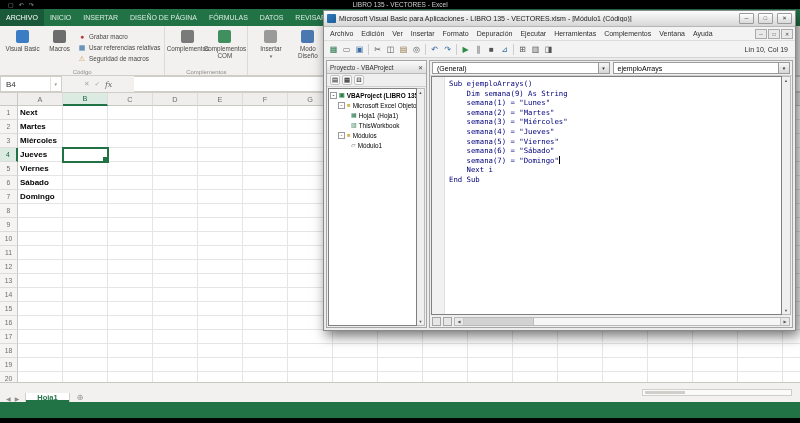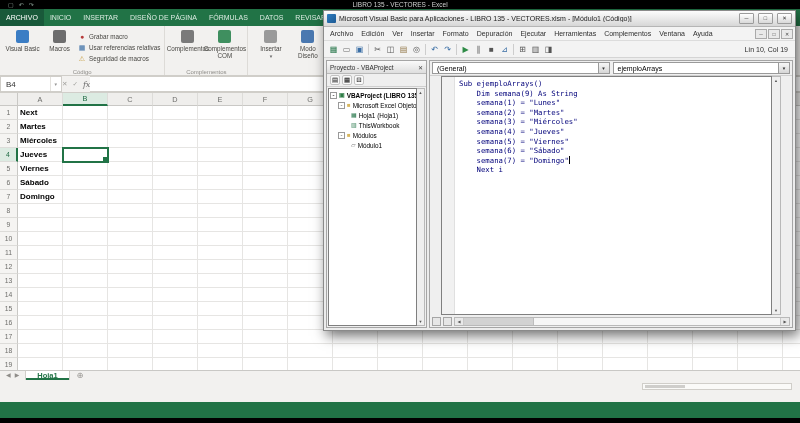--- a/index.html
+++ b/index.html
@@ -24,40 +24,40 @@
   .bicon{width:13px;height:13px;border-radius:2px;margin-bottom:2px;flex:none}
   .smallstack{display:flex;flex-direction:column;gap:2px;padding-top:4px}
   .smallbtn{display:flex;align-items:center;gap:3px;font-size:6.3px;color:#484743;height:9px;white-space:nowrap}
   .sicon{font-size:7px;width:8px;text-align:center;line-height:8px}
   .ddarrow{font-size:4.5px;color:#6d6d6d;margin-top:1px}
 
   
   .fbar{height:17px;background:#f2f1ef;border-bottom:1px solid #d0cec9;display:flex;align-items:stretch}
   .namebox{width:62px;background:#fff;border:1px solid #d0cec9;display:flex;align-items:center;font-size:8px;color:#333;padding-left:5px}
   .namebox .nbdd{margin-left:auto;font-size:4.5px;color:#999;padding:0 3px;border-left:1px solid #e4e2de;align-self:stretch;display:flex;align-items:center}
-  .fbtns{display:flex;align-items:center;gap:5px;padding:0 0;color:#a0a09c;font-size:6.5px}
+  .fbtns{display:flex;align-items:center;gap:5px;padding:0 22px;color:#a0a09c;font-size:6.5px}
   .fx{font-style:italic;font-family:"DejaVu Serif",serif;color:#6d6d6d;font-size:8px}
   .finput{flex:1;background:#fff;border-top:1px solid #d0cec9;border-bottom:1px solid #d0cec9}
 
   
   .sheet{flex:1;background:#fff;overflow:hidden}
   .hrow{display:flex;height:13px}
   .corner{width:18px;flex:none;background:#efeeec;border-right:1px solid #c9c8c5;border-bottom:1px solid #c9c8c5}
   .chead{width:45px;flex:none;display:flex;align-items:center;justify-content:center;font-size:7.3px;color:#6e6e6b;background:#efeeec;border-right:1px solid #dddcd9;border-bottom:1px solid #c9c8c5}
   .chead.hl{background:#dcebe2;color:#1f6b44;border-bottom:2px solid #217346}
   .grow{display:flex;height:14px}
   .rhead{width:18px;flex:none;font-size:6.8px;color:#6e6e6b;display:flex;align-items:center;justify-content:center;background:#f5f4f2;border-right:1px solid #c9c8c5;border-bottom:1px solid #dddcd9}
   .rhead.hl{background:#dcebe2;color:#1f6b44;border-right:2px solid #217346}
   .cell{width:45px;flex:none;border-right:1px solid #e6e5e3;border-bottom:1px solid #e6e5e3;font-size:8px;display:flex;align-items:center;padding-left:2px;color:#000;overflow:hidden;white-space:nowrap}
   .cell.day{font-weight:bold}
   .cell.sel{outline:2px solid #217346;outline-offset:-1px;position:relative;z-index:2;background:#fff}
   .cell.sel::after{content:"";position:absolute;right:-1px;bottom:-1px;width:4px;height:4px;background:#217346;border:1px solid #fff}
 
   
-  .tabsbar{height:32px;background:#f2f1ef;border-top:1px solid #c9c8c5;display:flex;align-items:flex-start}
+  .tabsbar{height:20px;background:#f2f1ef;border-top:1px solid #c9c8c5;display:flex;align-items:flex-end}
   .snav{display:flex;align-items:center;gap:4px;color:#8f8d89;padding:0 6px;font-size:6px}
   .stab{background:#fff;border-right:1px solid #d0cec9;border-left:1px solid #d0cec9;color:#217346;font-weight:bold;display:flex;align-items:center;padding:0 11px;font-size:7.5px;position:relative}
   .stab::after{content:"";position:absolute;left:0;right:0;bottom:0;height:2px;background:#217346}
   .addsheet{display:flex;align-items:center;color:#8f8d89;padding:0 7px;font-size:8px}
   .hscrub{margin-left:auto;align-self:center;width:150px;height:7px;border:1px solid #d0cec9;background:#fafaf8;margin-right:8px;position:relative}
   .hscrub i{position:absolute;left:2px;top:1px;width:40px;height:3px;background:#cfcecb}
   .statusbar{height:16px;background:#217346}
 
   #bottombar{position:absolute;left:0;top:418px;width:800px;height:5px;background:#000}
 
@@ -87,21 +87,21 @@
   .titem{display:flex;align-items:center;height:10px;font-size:6.4px;color:#000;white-space:nowrap;overflow:hidden}
   .titem.b{font-weight:bold}
   .exp{width:7px;height:7px;flex:none;border:1px solid #9a9a9a;font-size:6px;line-height:5px;text-align:center;color:#333;margin-right:2px;background:#fff}
   .ticn{margin-right:2px;font-size:6px;line-height:6px;flex:none}
   .pscroll{width:8px;flex:none;background:#efefef;border:1px solid #b9b9b9;border-left:none;display:flex;flex-direction:column;justify-content:space-between;align-items:center;font-size:4px;color:#555;padding:1px 0}
 
   .codepane{flex:1;display:flex;flex-direction:column;margin-left:2px;border:1px solid #a5a5a5;background:#efefef;min-width:0}
   .combos{height:15px;flex:none;display:flex;gap:3px;padding:1px 2px;border-bottom:1px solid #cfcfcf}
   .combo{flex:1;background:#fff;border:1px solid #9a9a9a;display:flex;align-items:center;font-size:7px;padding-left:4px;color:#000;min-width:0}
   .combo .dbtn{margin-left:auto;width:11px;align-self:stretch;background:linear-gradient(#f7f7f7,#d6d6d6);border-left:1px solid #9a9a9a;font-size:4.5px;display:flex;align-items:center;justify-content:center;color:#333}
-  .editorrow{flex:1;display:flex;margin:0 11px;min-height:0}
+  .editorrow{flex:1;display:flex;margin:0 1px;min-height:0}
   .editor{flex:1;display:flex;background:#fff;border:1px solid #7f7f7f;min-width:0}
   .cmargin{width:13px;flex:none;background:#f1f1f1;border-right:1px solid #e0e0e0}
   .code{flex:1;padding:2px 0 0 4px;font-family:"DejaVu Sans Mono",monospace;font-size:7.3px;line-height:9.6px;overflow:hidden}
   .code-line{white-space:pre}
   .caret{display:inline-block;width:1px;height:8px;background:#000;vertical-align:-1px}
   .vscroll{width:9px;flex:none;background:#efefef;border:1px solid #b9b9b9;border-left:none;display:flex;flex-direction:column;justify-content:space-between;align-items:center;font-size:4px;color:#555;padding:1px 0}
   .hscrollrow{height:12px;flex:none;display:flex;align-items:center;padding:1px 2px;gap:2px}
   .viewbtn{width:9px;height:9px;border:1px solid #a5a5a5;background:#e6e6e6;flex:none}
   .hscroll{flex:1;height:9px;border:1px solid #b9b9b9;background:#f6f6f6;display:flex;align-items:stretch}
   .hs-arrow{width:9px;background:#e9e9e9;border-right:1px solid #c9c9c9;font-size:4px;color:#555;display:flex;align-items:center;justify-content:center}
@@ -783,20 +783,21 @@
                 <div class="code-line">Sub ejemploArrays()</div>
                 <div class="code-line">    Dim semana(9) As String</div>
                 <div class="code-line">    semana(1) = "Lunes"</div>
                 <div class="code-line">    semana(2) = "Martes"</div>
                 <div class="code-line">    semana(3) = "Miércoles"</div>
                 <div class="code-line">    semana(4) = "Jueves"</div>
                 <div class="code-line">    semana(5) = "Viernes"</div>
                 <div class="code-line">    semana(6) = "Sábado"</div>
                 <div class="code-line">    semana(7) = "Domingo"<span class="caret"></span></div>
                 <div class="code-line">    Next i</div>
+                <div class="code-line">End Sub</div>
               </div>
           </div>
           <div class="vscroll">
             <span>▲</span>
             <span>▼</span>
           </div>
         </div>
         <div class="hscrollrow">
           <span class="viewbtn"></span>
           <span class="viewbtn"></span>

